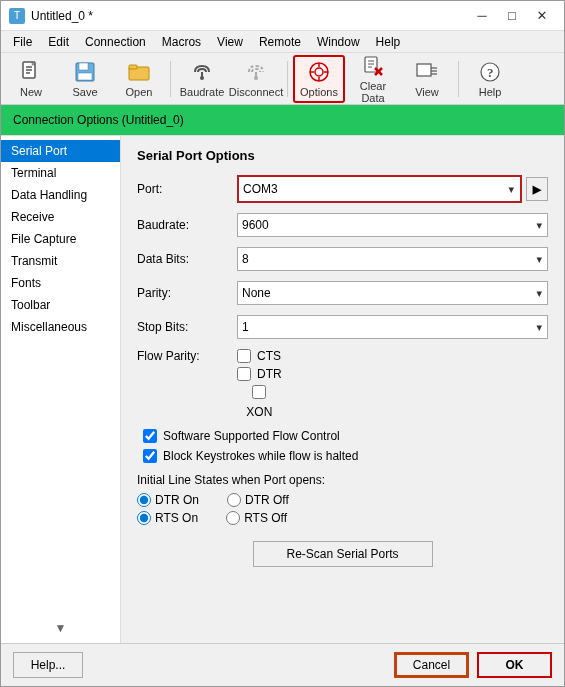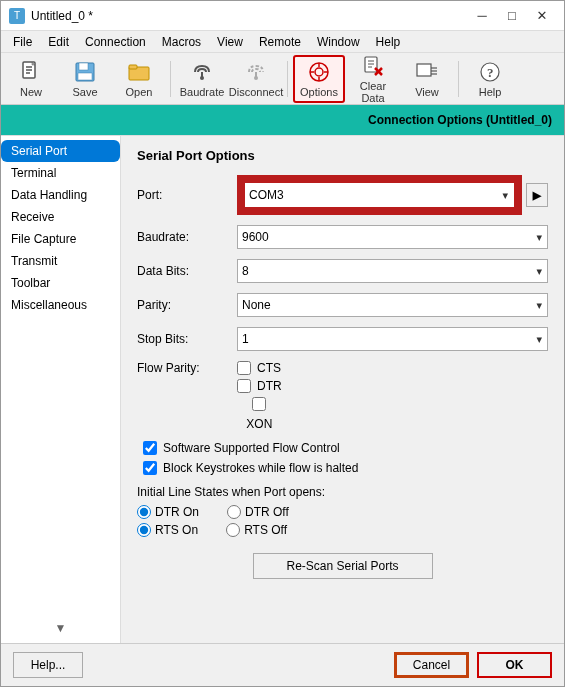--- a/index.html
+++ b/index.html
@@ -129,26 +129,25 @@
 
     .toolbar-separator {
       width: 1px;
       height: 36px;
       background: #ccc;
       margin: 0 3px;
     }
 
     
     .dialog-title {
-      background: #14b8a6;
+      background: #22c55e;
       padding: 8px 12px;
       font-size: 12px;
-      font-weight: bold;
+      font-weight: normal;
       border-bottom: 1px solid #ddd;
-      text-align: right;
     }
 
     .dialog-content {
       display: flex;
       flex: 1;
       overflow: hidden;
     }
 
     
     .left-nav {
@@ -158,21 +157,20 @@
       padding: 4px 0;
       display: flex;
       flex-direction: column;
     }
 
     .nav-item {
       padding: 4px 10px;
       cursor: pointer;
       font-size: 12px;
       color: #000;
-      border-radius: 6px;
     }
 
     .nav-item.selected {
       background: #0078d7;
       color: white;
     }
 
     .nav-scroll {
       display: flex;
       align-items: center;
@@ -545,36 +543,39 @@
       <div class="nav-item">
         <span>Receive</span>
       </div>
       <div class="nav-item">
         <span>File Capture</span>
       </div>
       <div class="nav-item">
         <span>Transmit</span>
       </div>
       <div class="nav-item">
+        <span>Fonts</span>
+      </div>
+      <div class="nav-item">
         <span>Toolbar</span>
       </div>
       <div class="nav-item">
         <span>Miscellaneous</span>
       </div>
       <div style="flex:1"></div>
       <div class="nav-scroll">▼</div>
     </div>
 
     <div class="options-panel">
       <div class="options-title">Serial Port Options</div>
 
       <div class="form-row">
         <div class="form-label">Port:</div>
         <div class="form-control-wrap">
-          <div class="select-wrapper" style="border: 8px solid #b91c1c; align-items: center;">
+          <div class="select-wrapper" style="border: 2px solid #b91c1c; align-items: center;">
             <select class="form-select" style="border:none; padding-right:20px; width:100%;">
               <option>COM3</option>
             </select>
           </div>
           <button class="small-btn">▶</button>
         </div>
       </div>
 
       <div class="form-row">
         <div class="form-label">Baudrate:</div>

